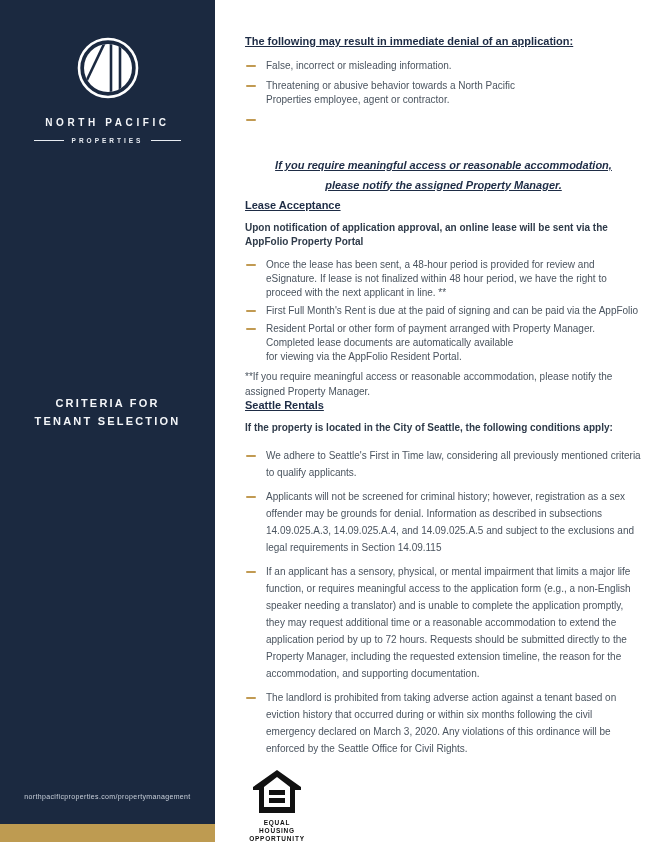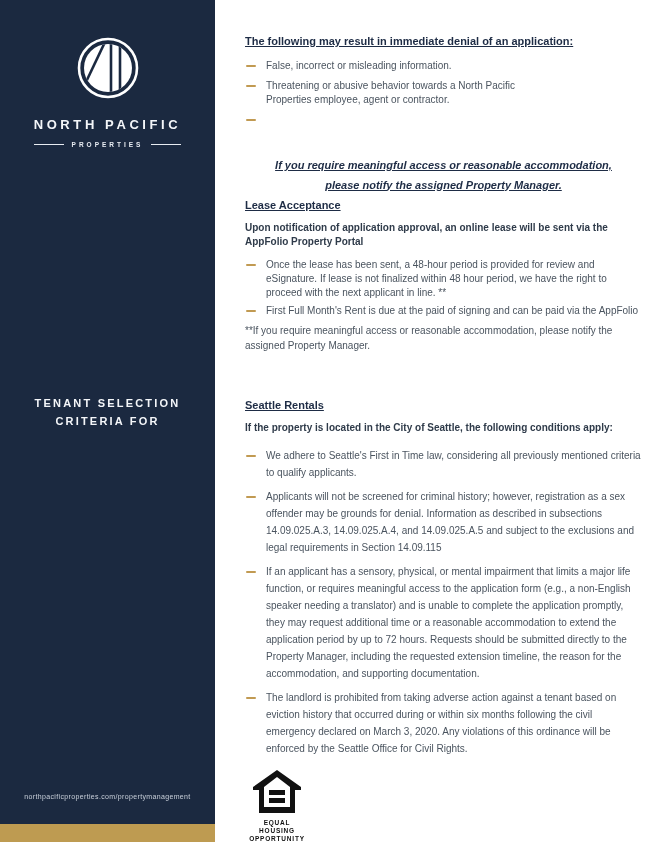--- a/index.html
+++ b/index.html
@@ -4,21 +4,21 @@
 <style>
   html,body{margin:0;padding:0;}
   body{
     width:650px;height:842px;position:relative;background:#ffffff;overflow:hidden;
     font-family:"Liberation Sans", sans-serif;color:#4a545f;
   }
   
   .sidebar{position:absolute;left:0;top:0;width:215px;height:824px;background:#1B2940;color:#fff;}
   .gold-band{position:absolute;left:0;top:824px;width:215px;height:18px;background:#BE9B51;}
   .logo-block{padding-top:36px;text-align:center;}
-  .brand-name{margin-top:13px;font-size:13px;font-weight:bold;letter-spacing:3.6px;color:#f4f6f9;}
+  .brand-name{margin-top:13px;font-size:10px;font-weight:bold;letter-spacing:3.6px;color:#f4f6f9;}
   .brand-sub-row{margin-top:9px;display:flex;align-items:center;justify-content:center;}
   .hline{width:30px;height:1px;background:#e8ecf2;}
   .brand-subtitle{font-size:6.5px;font-weight:bold;letter-spacing:3px;margin:0 8px;color:#e8ecf2;}
   .side-title{position:absolute;top:394px;left:0;width:215px;text-align:center;
     font-size:11px;font-weight:bold;letter-spacing:2.2px;line-height:18px;color:#f4f6f9;}
   .side-url{position:absolute;top:793px;left:0;width:215px;text-align:center;
     font-size:7px;letter-spacing:.35px;color:#c9d0da;}
   
   .main{position:absolute;left:245px;top:0;width:397px;height:842px;font-size:10px;}
   section{position:absolute;left:0;width:397px;}
@@ -70,22 +70,22 @@
       </g>
     </svg>
     <div class="brand-name">NORTH PACIFIC</div>
     <div class="brand-sub-row">
       <span class="hline"></span>
       <span class="brand-subtitle">PROPERTIES</span>
       <span class="hline"></span>
     </div>
   </div>
   <div class="side-title">
+    <div>CRITERIA FOR</div>
     <div>TENANT SELECTION</div>
-    <div>CRITERIA FOR</div>
   </div>
   <div class="side-url">northpacificproperties.com/propertymanagement</div>
 </div>
 <div class="gold-band"></div>
 
 <div class="main">
 
   <section id="sec-denial">
     <h2 class="sec-heading">The following may result in immediate denial of an application:</h2>
     <ul class="bullets" id="denial-list">
@@ -116,20 +116,25 @@
     <ul class="bullets" id="lease-list">
 
         <li>
           <span class="dash"></span><span class="btext">Once the lease has been sent, a 48-hour period is provided for review and eSignature. If lease is not finalized within 48 hour period, we have the right to proceed with the next applicant in line. **</span>
         </li>
 
         <li>
           <span class="dash"></span><span class="btext">First Full Month's Rent is due at the paid of signing and can be paid via the AppFolio</span>
         </li>
 
+        <li>
+          <span class="dash"></span><span class="btext">Resident Portal or other form of payment arranged with Property Manager.
+Completed lease documents are automatically available
+for viewing via the AppFolio Resident Portal.</span>
+        </li>
       </ul>
     <p class="footnote">**If you require meaningful access or reasonable accommodation, please notify the
 assigned Property Manager.</p>
   </section>
 
   <section id="sec-seattle">
     <h2 class="sec-heading">Seattle Rentals</h2>
     <p class="intro">If the property is located in the City of Seattle, the following conditions apply:</p>
     <ul class="bullets" id="seattle-list">
 

